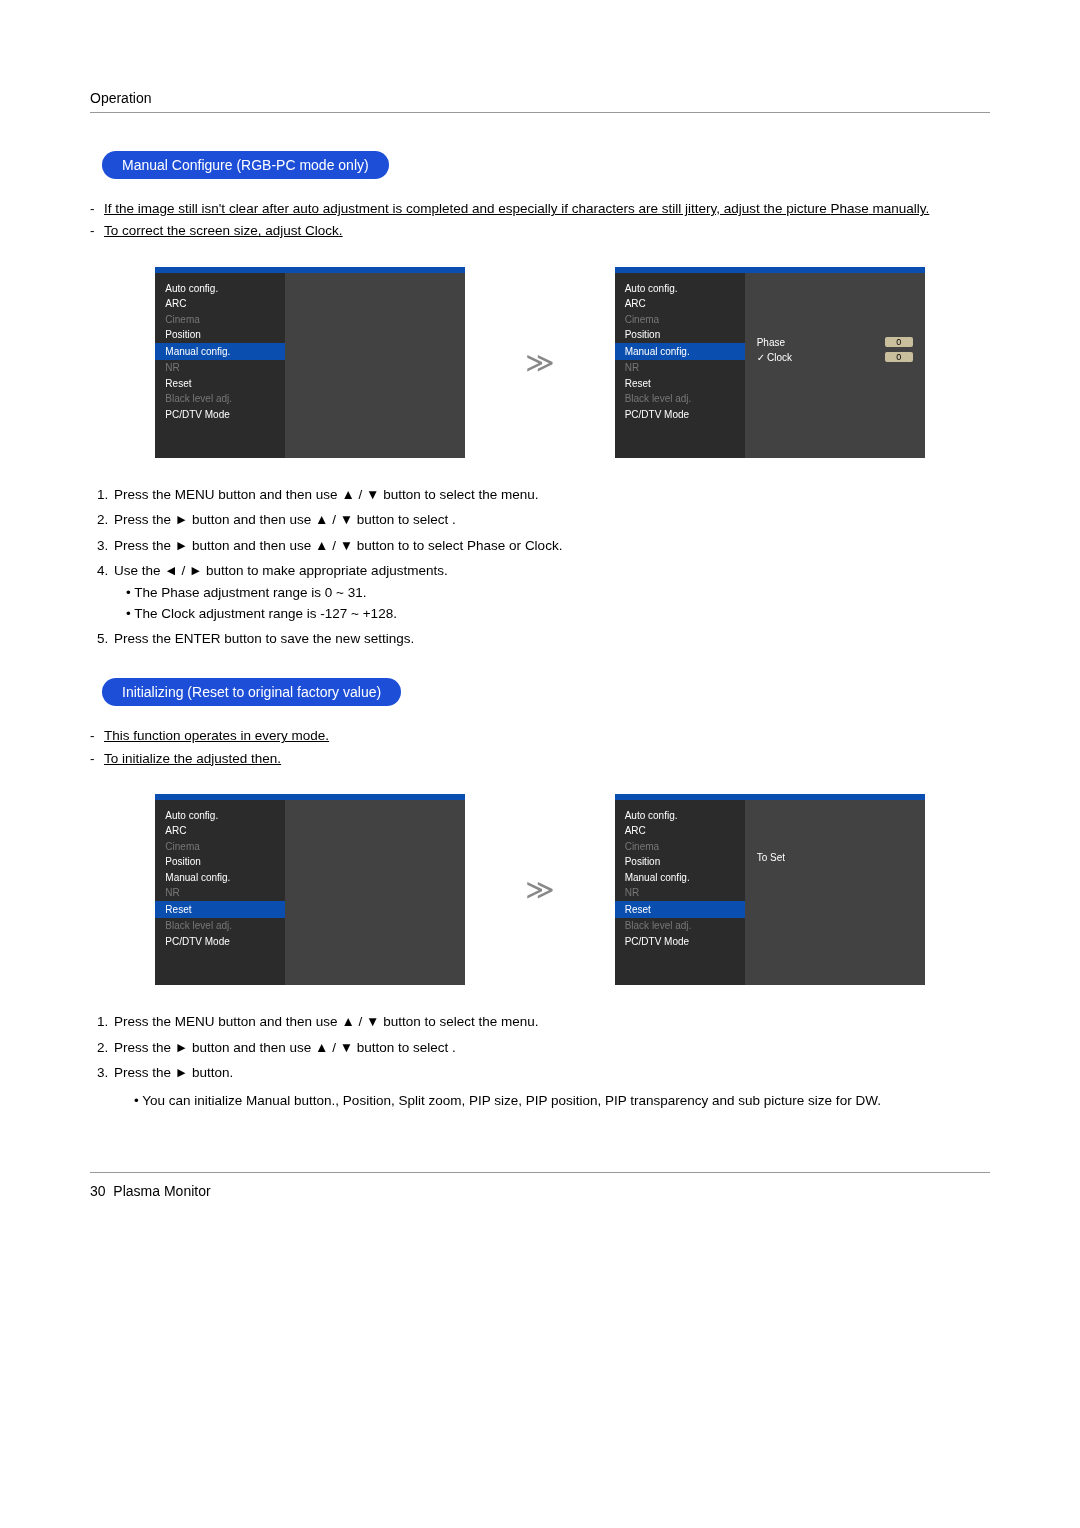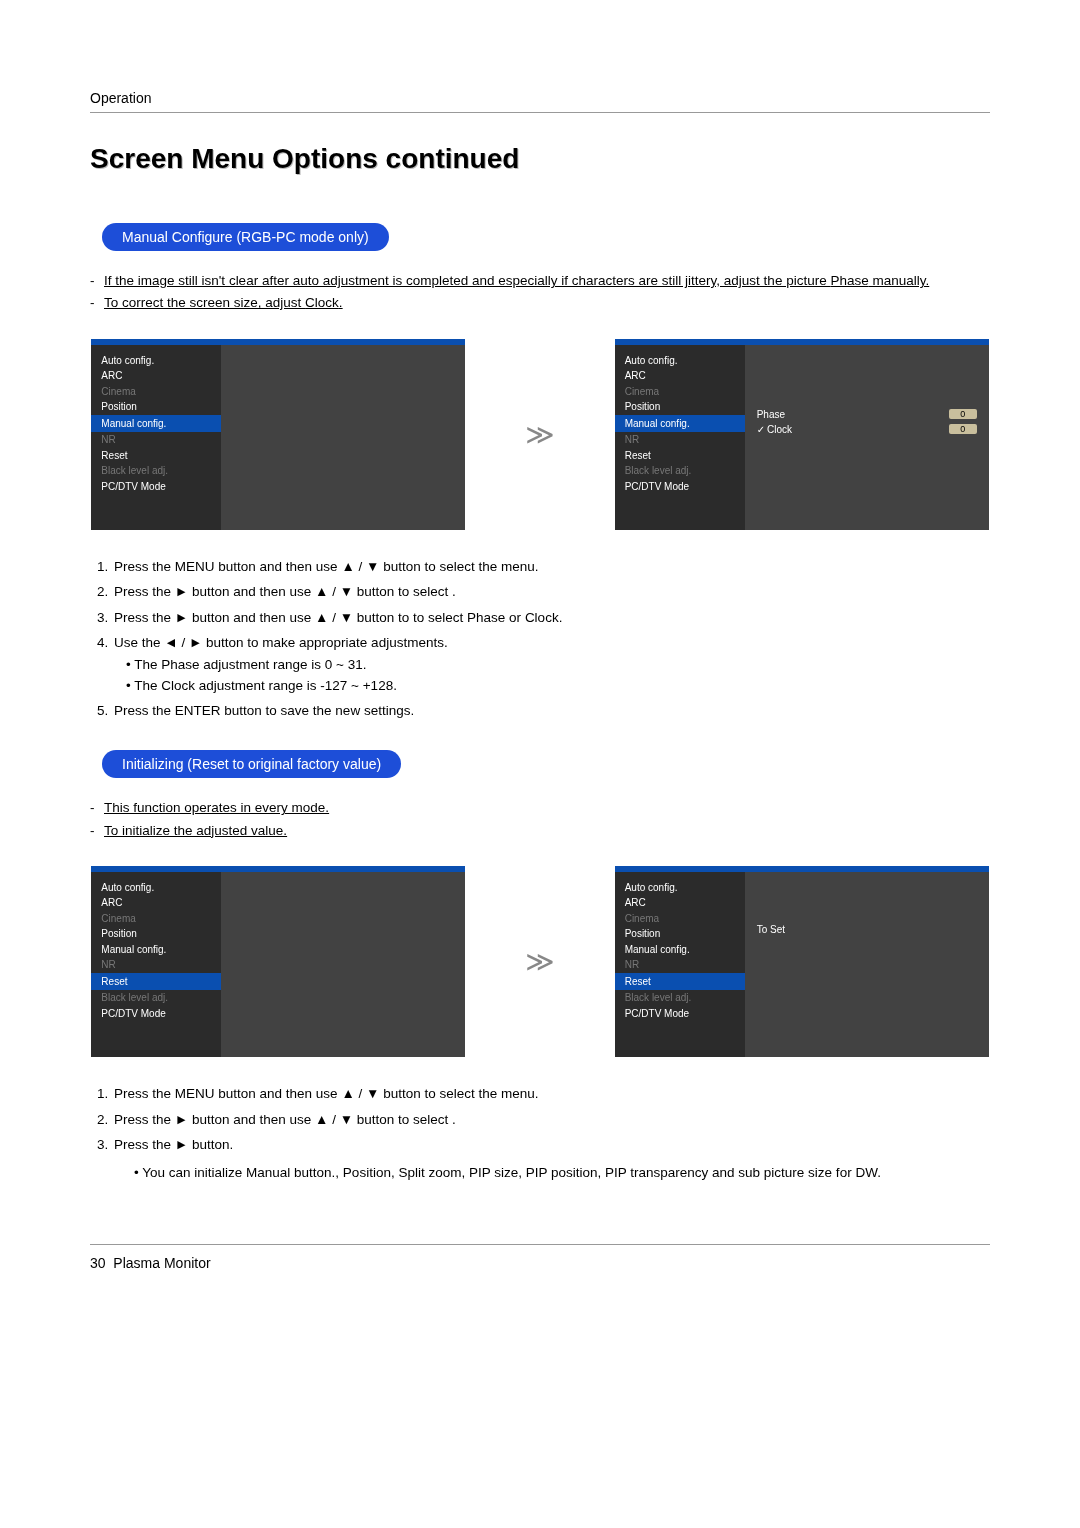--- a/index.html
+++ b/index.html
@@ -60,21 +60,21 @@
     text-decoration: underline;
   }
   .menu-row {
     display: flex;
     align-items: center;
     justify-content: center;
     gap: 60px;
     margin: 25px 0 25px 0;
   }
   .menu-box {
-    width: 374px;
+    width: 310px;
     height: 185px;
     background: #ec4899;
     border-top: 6px solid #0a4fb0;
     position: relative;
     display: flex;
   }
   .menu-left {
     width: 130px;
     background: #2b2b2b;
     padding: 8px 10px;
@@ -148,21 +148,20 @@
   }
 </style>
 </head>
 <body>
 
 <div class="page">
 
   <div class="header-label">Operation</div>
   <hr class="rule">
 
-  <h1 class="title">Screen Menu Options continued</h1>
 
   
   <div class="pill">Manual Configure (RGB-PC mode only)</div>
 
   <div class="intro">
     <div class="dash">
         <span>-</span>
         <span>
       <span>If the image still isn't clear after auto adjustment is completed and especially if characters are still jittery, adjust the picture </span><span>Phase</span><span> manually.</span>
     </span>
@@ -243,21 +242,21 @@
   
   <div class="pill">Initializing (Reset to original factory value)</div>
 
   <div class="intro">
     <div class="dash">
         <span>-</span>
         <span>This function operates in every mode.</span>
       </div>
     <div class="dash">
         <span>-</span>
-        <span>To initialize the adjusted value.</span>
+        <span>To initialize the adjusted then.</span>
       </div>
   </div>
 
   <div class="menu-row">
     <div class="menu-box">
       <div class="menu-left">
         <div class="menu-item">Auto config.</div>
         <div class="menu-item">ARC</div>
         <div class="menu-item dis">Cinema</div>
         <div class="menu-item">Position</div>

